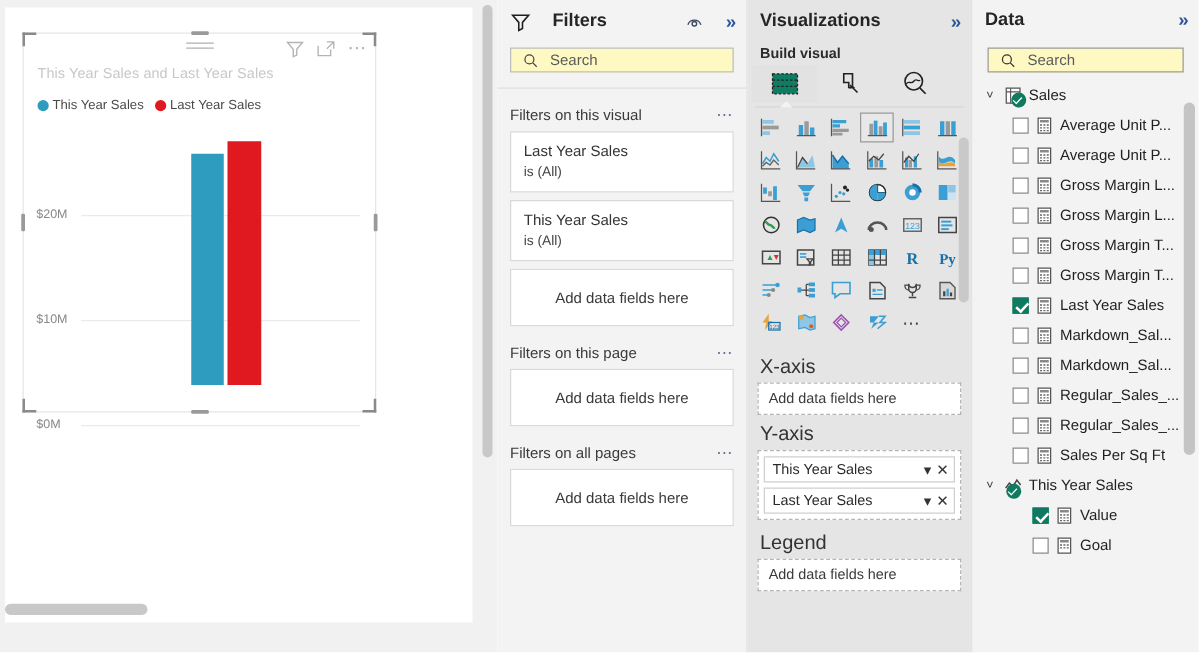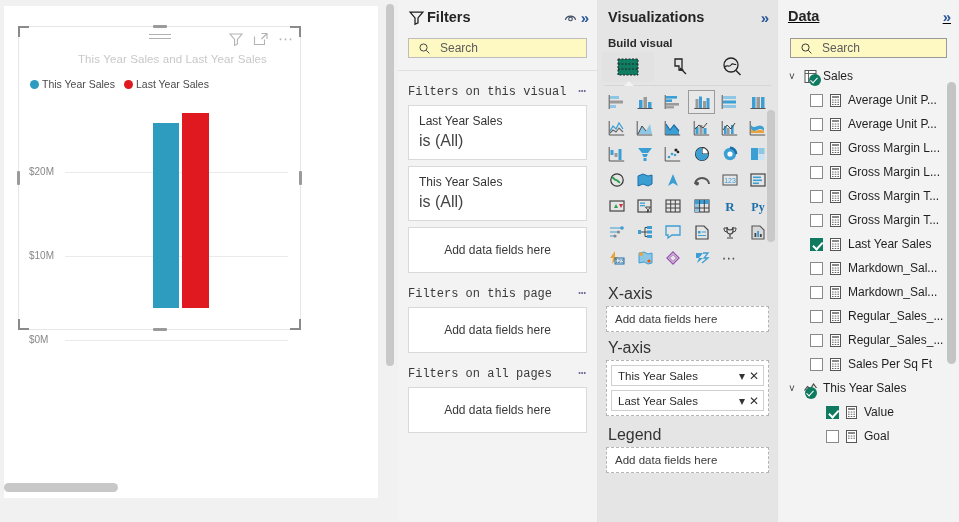--- a/index.html
+++ b/index.html
@@ -48,21 +48,21 @@
   }
   .hdr-icons {
     position: absolute; right: 6px; top: 4px;
     display: flex; align-items: center; gap: 9px;
   }
   .hdr-icons .ic { width: 16px; height: 16px; color: #b3b3b3; display:block; cursor: pointer; }
   .hdr-icons .dots { color:#b3b3b3; font-size: 15px; line-height: 10px; letter-spacing: 1px; }
 
   .visual-title {
     position: absolute; left: 11px; top: 26px;
-    font-size: 11.5px; color: #c8c8c8; letter-spacing: .1px; margin-left: 48px;
+    font-size: 11.5px; color: #c8c8c8; letter-spacing: .1px;
   }
   .legend {
     position: absolute; left: 11px; top: 51px;
     display: flex; align-items: center; gap: 9px;
     font-size: 10.5px; color: #4a4a4a;
   }
   .legend .li { display: flex; align-items: center; gap: 3px; }
   .legend .dot { width: 9px; height: 9px; border-radius: 50%; display:block; }
 
   .plot { position: absolute; left: 0; top: 70px; width: 100%; bottom: 10px; }
@@ -82,21 +82,21 @@
   }
   .canvas-vthumb {
     position: absolute; left: 0; top: 2px; width: 8px; height: 362px;
     background: #c8c8c8; border-radius: 5px;
   }
 
   
   .panel { position: relative; height: 522px; background: #f3f3f3; }
   .panel-head {
     display: flex; align-items: center; height: 34px;
-    padding: 0 8px 0 10px; gap: 2px;
+    padding: 0 8px 0 10px; gap: 17px;
   }
   .panel-title { font-size: 14.5px; color: #252525; font-weight: 600; }
   .panel-head .spacer { flex: 1; }
   .panel-head .hicon { width: 17px; height: 17px; color: #3c4a63; cursor: pointer; }
   .chev2 { color:#2b579a; font-size: 15px; font-weight: 600; line-height:1; cursor:pointer; }
 
   .searchbox {
     display: flex; align-items: center; gap: 9px;
     height: 20px; margin: 4px 10px 0 10px;
     border: 1px solid #bdbdbd; background: #fef9c3; padding: 0 9px;
@@ -106,31 +106,30 @@
   
   .filters {
     flex: 0 0 200px; width: 200px; background: #f3f3f3;
     border-right: 1px solid #e2e2e2;
   }
   .filters .divider { height:1px; background:#e0e0e0; margin: 12px 0 0 0; }
   .fgroup { padding: 0 10px; }
   .fgroup-head {
     display:flex; align-items:center; justify-content:space-between;
     margin: 14px 0 6px 0;
-    font-family: Liberation Mono, monospace;
   }
   .fgroup-title { font-size: 12px; color: #3a3a3a; }
   .fdots { color:#6b6b9a; font-size: 13px; letter-spacing:1px; line-height: 8px; cursor:pointer; }
   .fcard {
     background: #fff; border: 1px solid #d9d9d9;
     padding: 8px 10px 9px 10px; margin-bottom: 6px;
     min-height: 48px;
   }
   .fcard .n1 { font-size: 12px; color: #333; margin-bottom: 4px; }
-  .fcard .n2 { font-size: 16px; color: #444; }
+  .fcard .n2 { font-size: 11px; color: #444; }
   .fdrop {
     background: #fff; border: 1px solid #d9d9d9;
     height: 46px; display:flex; align-items:center; justify-content:center;
     font-size: 12px; color: #3a3a3a;
   }
 
   
   .viz {
     flex: 0 0 180px; width: 180px; background: #e5e5e5;
     border-right: 1px solid #e2e2e2;
@@ -708,21 +707,21 @@
       <div class="well-label" style="margin-top:10px;">Legend</div>
       <div class="well empty">Add data fields here</div>
     </div>
 
     <div class="viz-vscroll">
       <div class="viz-vthumb"></div>
     </div>
   </div>
 
   <div class="panel data">
-    <div class="panel-head" style="height:32px;text-decoration:underline;">
+    <div class="panel-head" style="height:32px;">
       <span class="panel-title">Data</span>
       <span class="spacer"></span>
       <span class="chev2">»</span>
     </div>
 
     <div class="searchbox">
       <svg style="width:13px;height:13px;color:#333" viewBox="0 0 16 16">
         <circle cx="6.8" cy="6.8" r="4.4" fill="none" stroke="currentColor" stroke-width="1.2"></circle>
         <path d="M10.2 10.2L14 14" stroke="currentColor" stroke-width="1.2" fill="none"></path>
       </svg>

